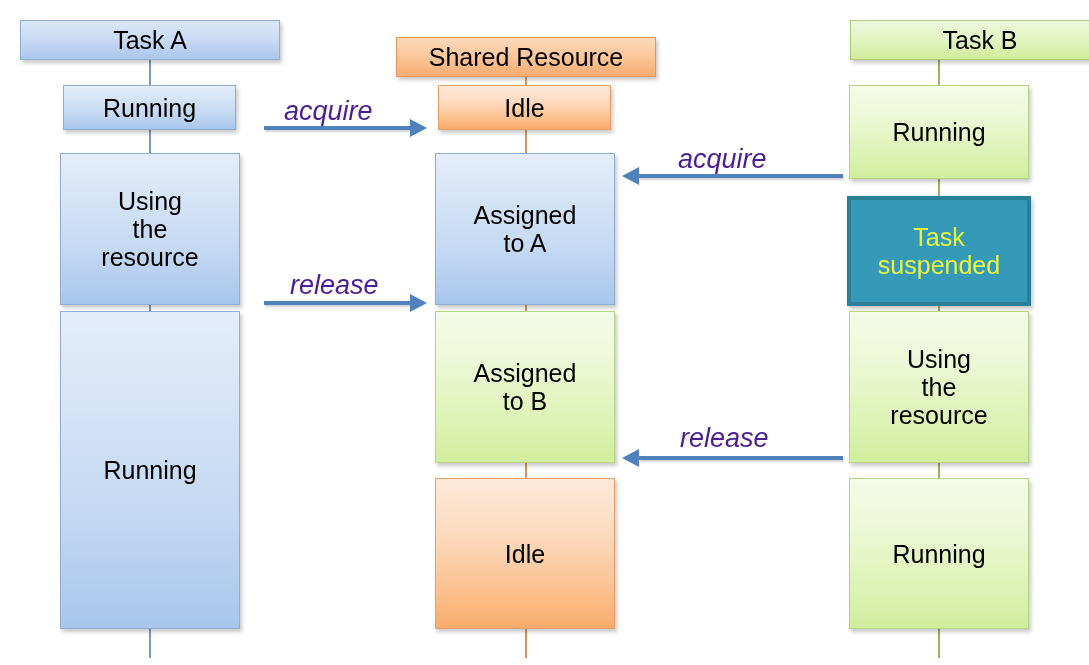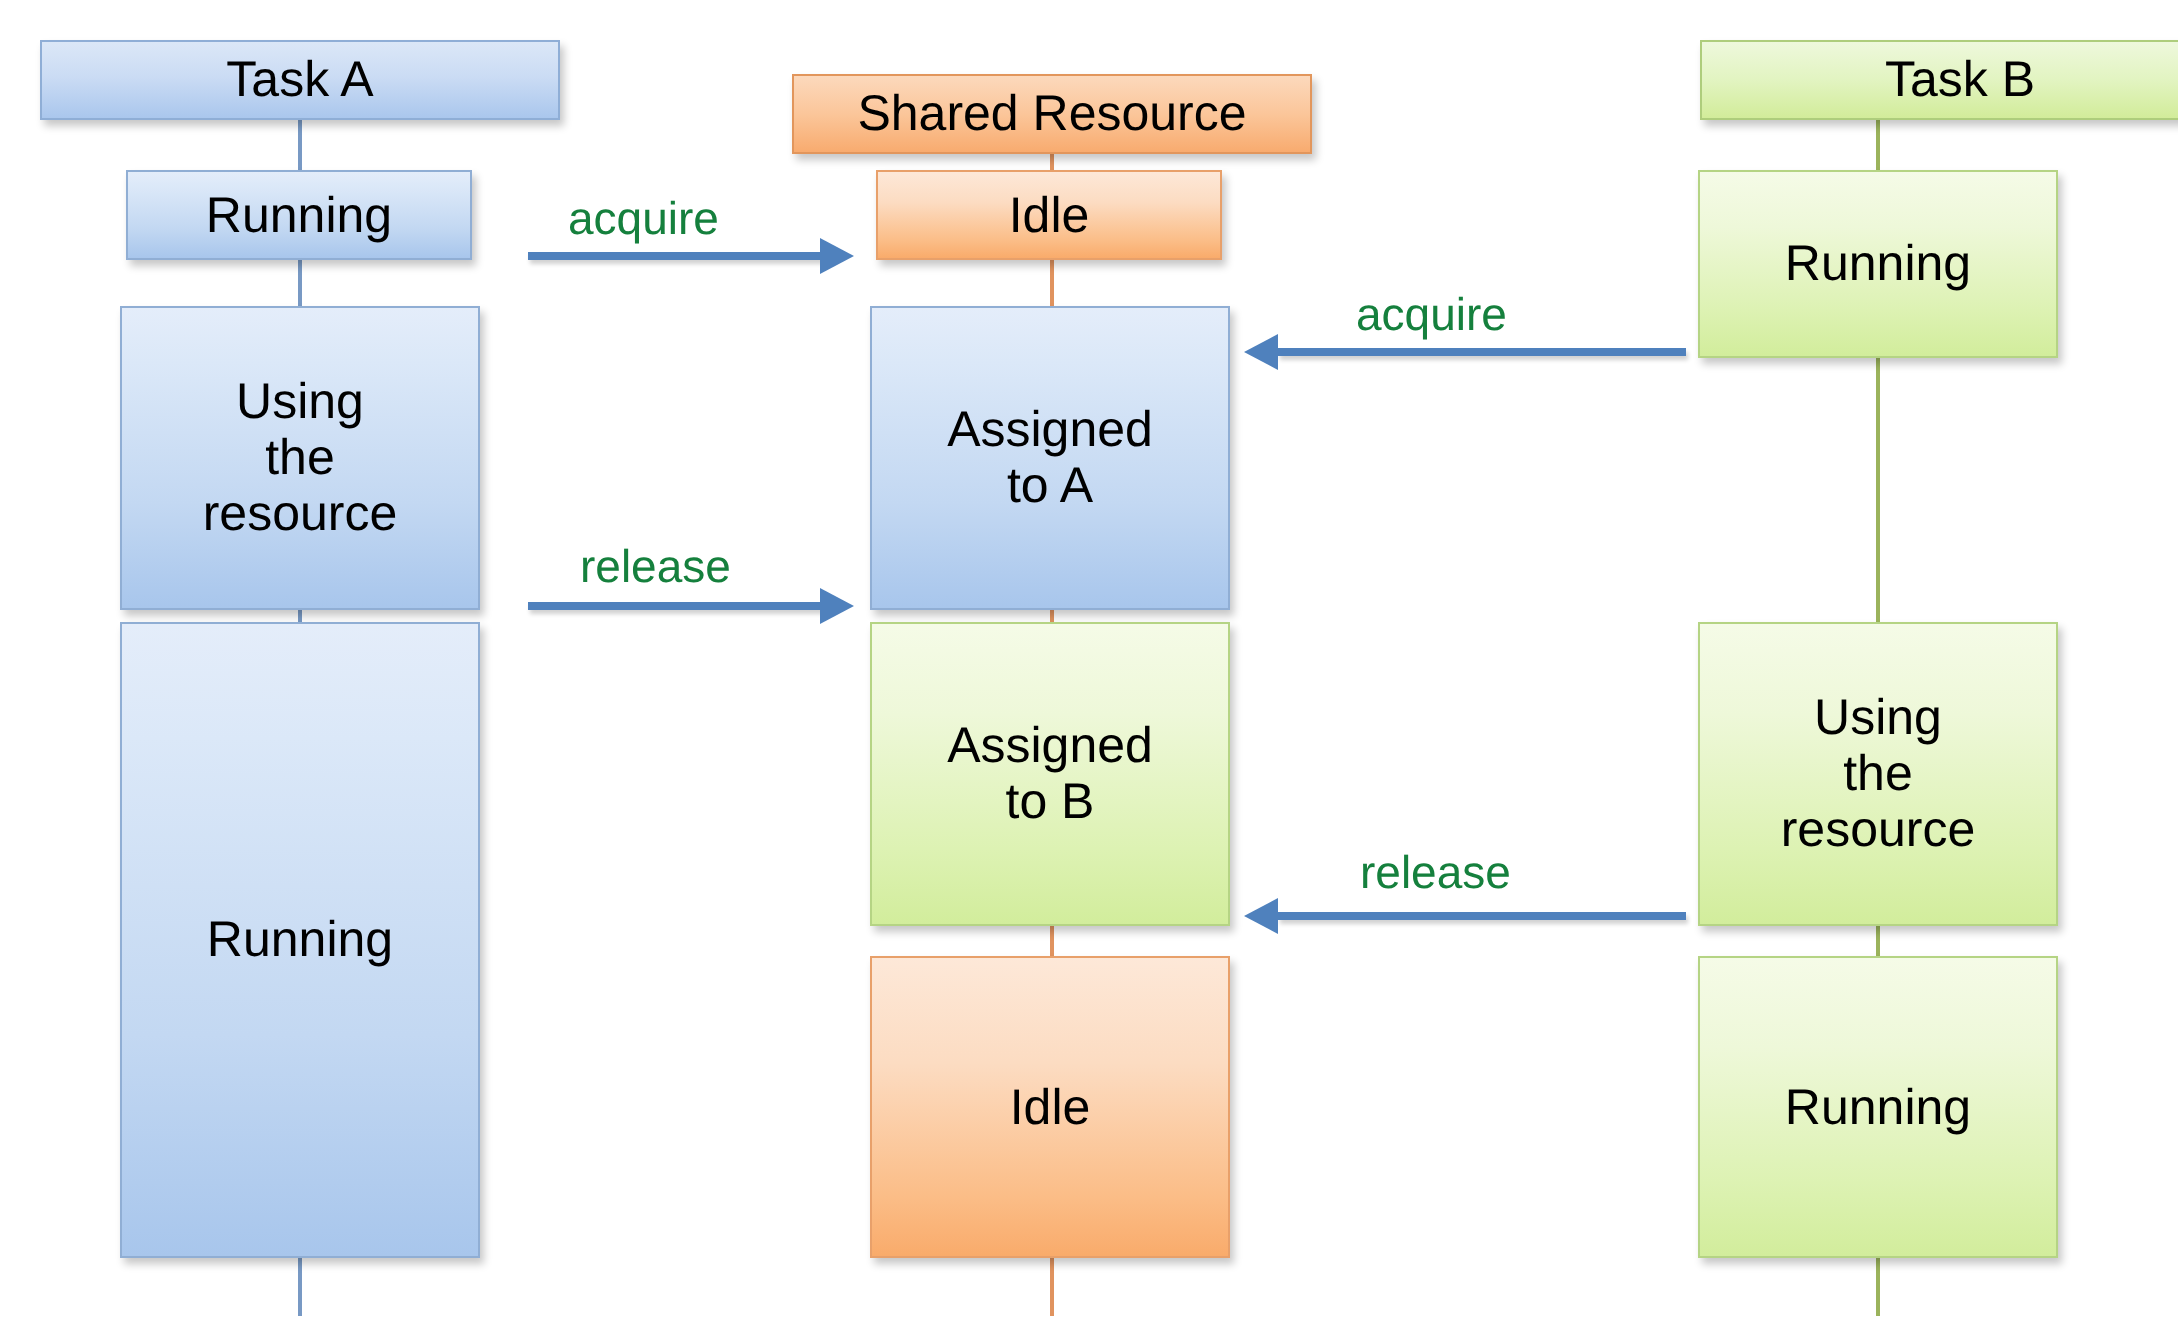--- a/index.html
+++ b/index.html
@@ -101,22 +101,23 @@
     border-bottom: 9px solid transparent;
     border-left: 17px solid #4f81bd;
   }
   .arrow-head.left {
     border-top: 9px solid transparent;
     border-bottom: 9px solid transparent;
     border-right: 17px solid #4f81bd;
   }
   .arrow-label {
     position: absolute;
-    font-size: 23px;
-    color: #15803d;
+    font-style: italic;
+    font-size: 27px;
+    color: #4c1d95;
     z-index: 4;
     white-space: nowrap;
   }
 </style>
 </head>
 <body>
 
 <div id="canvas">
 
   <div class="lifeline ll-blue" style="left:149px; top:58px;  height:600px;"></div>
@@ -142,20 +143,22 @@
   <div class="node c-blue" style="left:435px; top:153px; width:180px; height:152px;">Assigned
 to A</div>
 
   <div class="node c-green" style="left:435px; top:311px; width:180px; height:152px;">Assigned
 to B</div>
 
   <div class="node c-orange" style="left:435px; top:478px; width:180px; height:151px;">Idle</div>
 
   <div class="node c-green" style="left:849px; top:85px; width:180px; height:94px;">Running</div>
 
+  <div class="node c-teal" style="left:847px; top:196px; width:184px; height:110px;">Task
+suspended</div>
 
   <div class="node c-green" style="left:849px; top:311px; width:180px; height:152px;">Using
 the
 resource</div>
 
   <div class="node c-green" style="left:849px; top:478px; width:180px; height:151px;">Running</div>
 
   <div class="arrow-shaft" style="left:264px; top:126px; width:148px;"></div>
   <div class="arrow-head right" style="left:410px; top:119px;"></div>
   <div class="arrow-label" style="left:284px; top:96px;">acquire</div>

